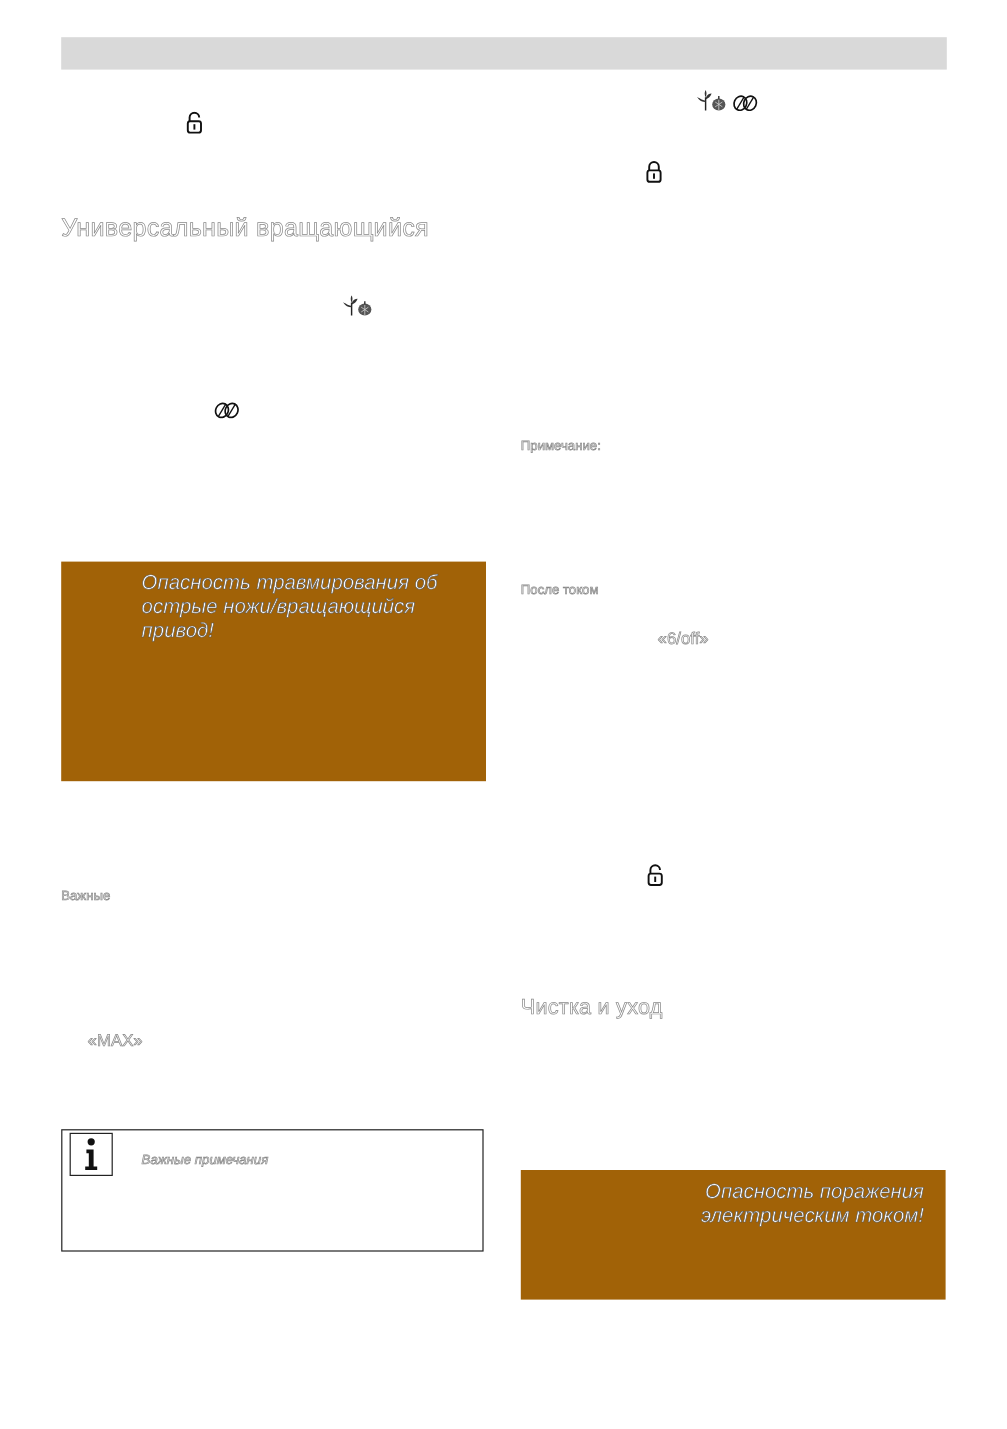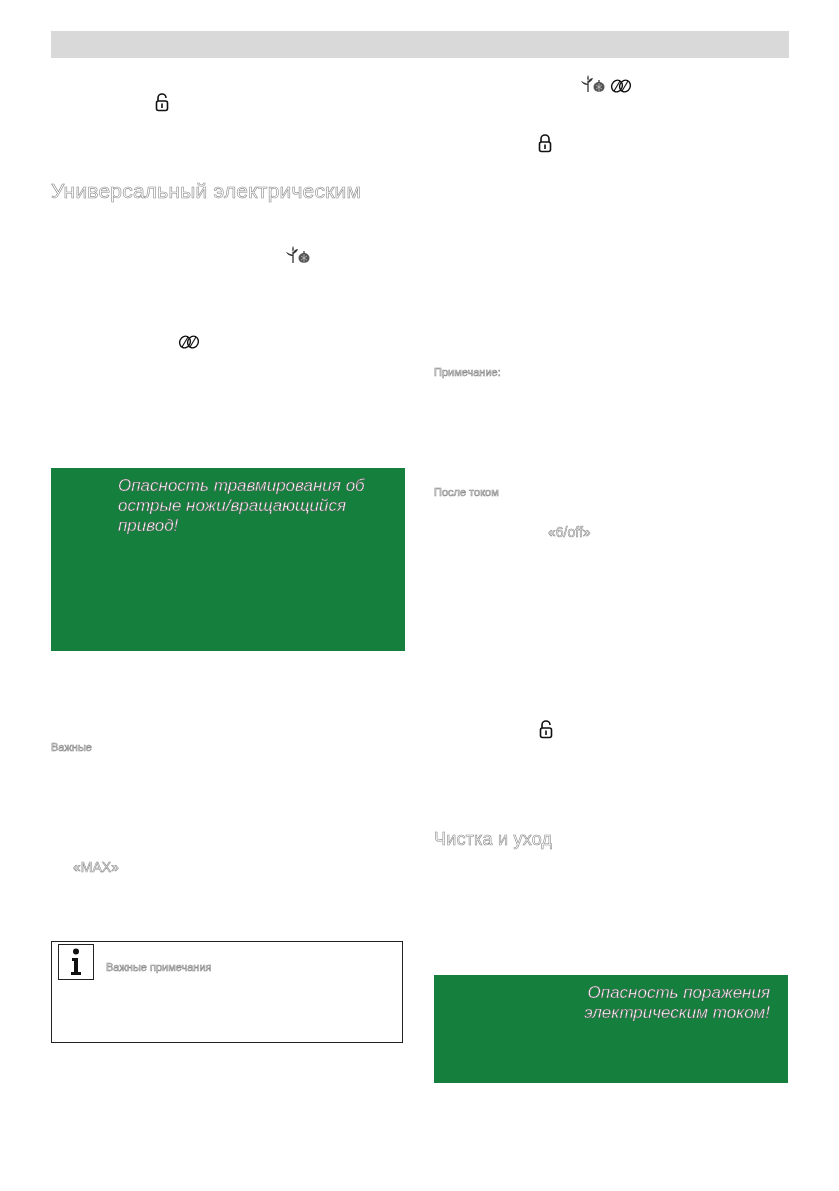--- a/index.html
+++ b/index.html
@@ -10,21 +10,21 @@
 
   
   .outline { color: #ffffff; -webkit-text-stroke: 0.6px #8a8a8a; }
   .outline-dark { color: #ffffff; -webkit-text-stroke: 0.5px #555555; }
 
   .h1 { font-size: 21px; letter-spacing: 0.2px; white-space: nowrap; }
   .h2 { font-size: 11px; white-space: nowrap; }
   .quote { font-size: 14px; white-space: nowrap; }
   .warn-title { font-size: 17px; font-style: italic; line-height: 20px; }
 
-  .warn-box { background: #15803d; }
+  .warn-box { background: #a16207; }
   .info-box { border: 1.5px solid #222; border-top-width: 1.5px; box-sizing: border-box; }
   .info-icon-box { width: 36px; height: 36px; border: 1.5px solid #222; box-sizing: border-box;
                    left: 6px; top: 2px; display: flex; align-items: center; justify-content: center; }
   .info-icon-box svg { display: block; }
 
   .icon svg { display: block; }
 </style>
 </head>
 <body>
 
@@ -32,21 +32,21 @@
 
 <div class="abs icon" style="left:155px; top:93px;">
   <svg width="14" height="19" viewBox="0 0 14 19">
     <path d="M3 8 V5 A4 4 0 0 1 11 5" fill="none" stroke="#111" stroke-width="1.6"></path>
     <rect x="1.5" y="8" width="11" height="9.5" rx="2" fill="#fff" stroke="#111" stroke-width="1.6"></rect>
     <rect x="6.2" y="10.5" width="1.6" height="4.5" fill="#111"></rect>
   </svg>
 </div>
 
 <div class="abs h1 outline" style="left:51px; top:179px;">
-  <span>Универсальный электрическим</span>
+  <span>Универсальный вращающийся</span>
 </div>
 
 <div class="abs icon" style="left:285px; top:246px;">
   <svg width="26" height="18" viewBox="0 0 26 18">
     <path d="M8 17 V6" stroke="#222" stroke-width="1.2"></path>
     <path d="M8 9 C4 8 2 6 1 6 C3 9 5 10 8 10Z" fill="#333"></path>
     <path d="M8 7 C9 4 11 3 13 3 C12 6 10 7 8 8Z" fill="#333"></path>
     <path d="M8 6 C7 4 7 2 8 0 C9 2 9 4 8 6Z" fill="#333"></path>
     <ellipse cx="19" cy="12" rx="5.5" ry="5" fill="#555"></ellipse>
     <path d="M19 5 V8" stroke="#333" stroke-width="1.2"></path>
@@ -75,21 +75,21 @@
   <span>«MAX»</span>
 </div>
 
 <div class="abs info-box" style="left:51px; top:941px; width:352px; height:102px;">
   <div class="abs info-icon-box">
     <svg width="14" height="28" viewBox="0 0 14 28">
       <circle cx="7" cy="3.5" r="3" fill="#111"></circle>
       <path d="M3 10 H9 V24 H12 V27 H2 V24 H5 V13 H3Z" fill="#111"></path>
     </svg>
   </div>
-  <div class="abs h2 outline" style="left:54px; top:19px;">
+  <div class="abs h2 outline" style="left:66px; top:19px;font-style:italic;">
     <span>Важные примечания</span>
   </div>
 </div>
 
 <div class="abs icon" style="left:580px; top:75px;">
   <svg width="26" height="18" viewBox="0 0 26 18">
     <path d="M8 17 V6" stroke="#222" stroke-width="1.2"></path>
     <path d="M8 9 C4 8 2 6 1 6 C3 9 5 10 8 10Z" fill="#333"></path>
     <path d="M8 7 C9 4 11 3 13 3 C12 6 10 7 8 8Z" fill="#333"></path>
     <path d="M8 6 C7 4 7 2 8 0 C9 2 9 4 8 6Z" fill="#333"></path>

